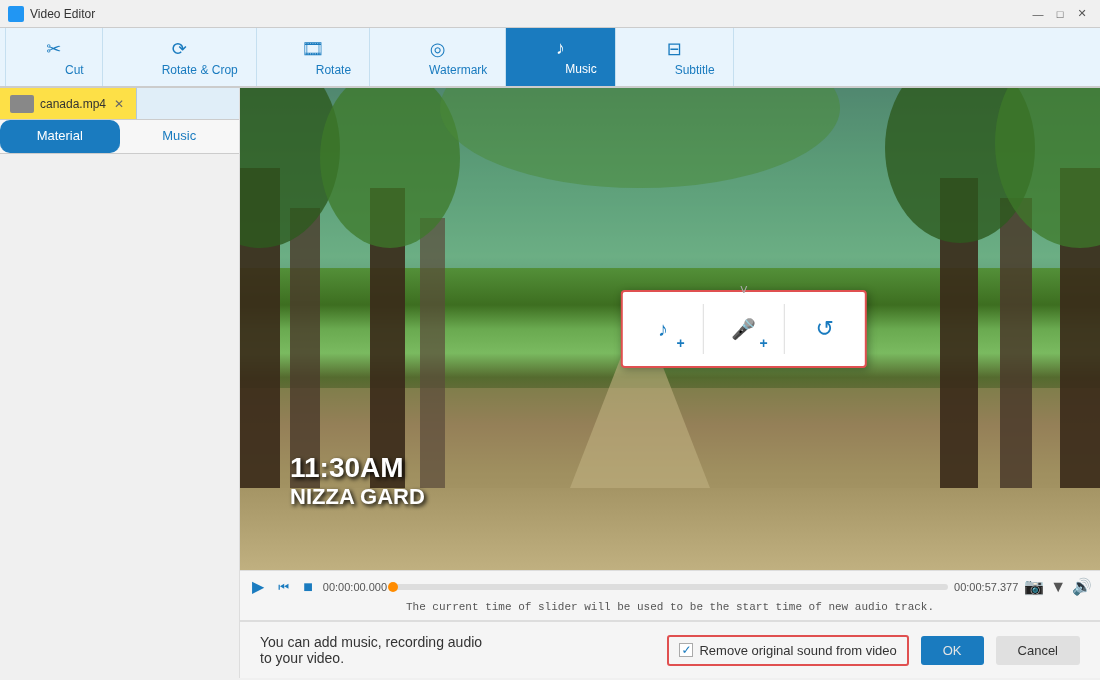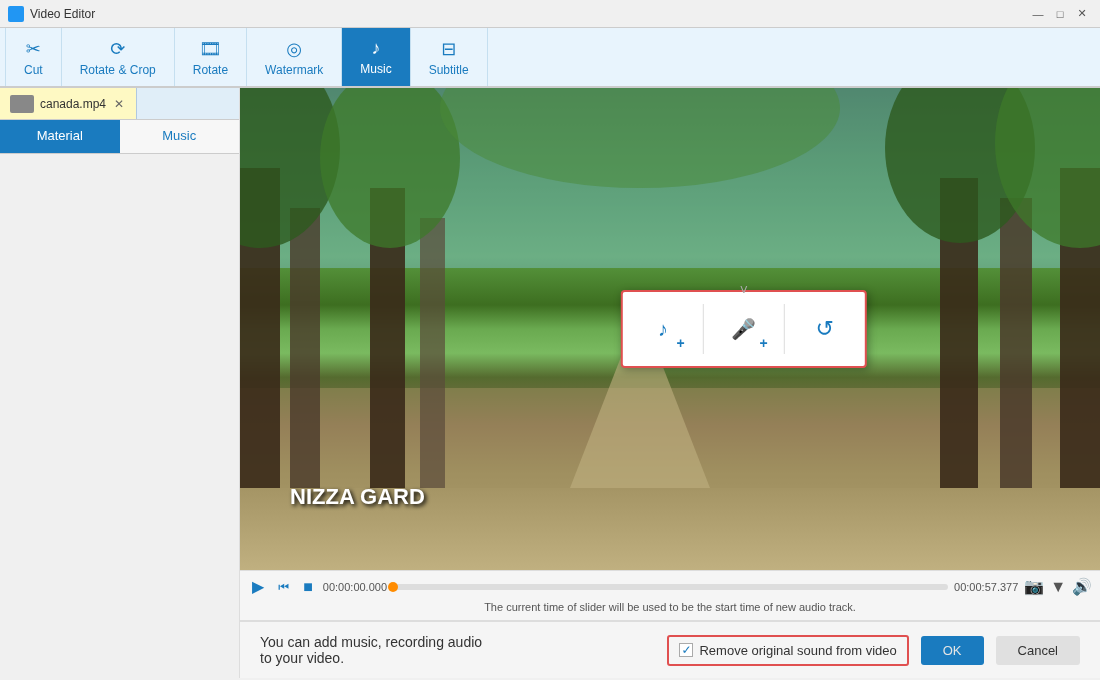--- a/index.html
+++ b/index.html
@@ -81,20 +81,21 @@
     .tab-item.active {
       background: #1a7bbf;
       color: white;
     }
     .tab-icon {
       font-size: 18px;
     }
     .tab-label {
       font-size: 12px;
       white-space: nowrap;
+      margin-left: 41px;
     }
 
     
     .main-content {
       display: flex;
       height: calc(680px - 30px - 60px);
     }
 
     
     .left-panel {
@@ -111,21 +112,21 @@
       border-bottom: 1px solid #ccc;
       height: 32px;
     }
     .file-tab {
       display: flex;
       align-items: center;
       gap: 6px;
       padding: 0 10px;
       height: 100%;
       font-size: 12px;
-      background: #fef9c3;
+      background: #fde047;
       color: #333;
       border-right: 1px solid #b0c8e0;
     }
     .file-tab-close {
       cursor: pointer;
       color: #666;
       font-size: 12px;
       padding: 0 2px;
     }
     .file-thumb {
@@ -146,20 +147,21 @@
       padding: 8px 0;
       cursor: pointer;
       font-size: 13px;
       color: #1a7bbf;
       border-bottom: 2px solid transparent;
     }
     .panel-tab.active {
       background: #1a7bbf;
       color: white;
       border-bottom: 2px solid #1a7bbf;
+      border-radius: 10px;
     }
 
     .panel-content {
       flex: 1;
       background: #f0f0f0;
     }
 
     
     .video-area {
       flex: 1;
@@ -489,20 +491,21 @@
 
           <ellipse cx="20" cy="60" rx="80" ry="100" fill="#2d5a1e" opacity="0.8"></ellipse>
           <ellipse cx="150" cy="70" rx="70" ry="90" fill="#3d7a2a" opacity="0.75"></ellipse>
           <ellipse cx="720" cy="60" rx="75" ry="95" fill="#2d5a1e" opacity="0.8"></ellipse>
           <ellipse cx="840" cy="55" rx="85" ry="105" fill="#3d7a2a" opacity="0.75"></ellipse>
 
           <ellipse cx="400" cy="20" rx="200" ry="80" fill="#4a8a35" opacity="0.5"></ellipse>
         </svg>
 
         <div class="video-overlay-text">
+          <div class="video-time-text">11:30AM</div>
           <div class="video-location-text">NIZZA GARD</div>
         </div>
 
         <div class="audio-popup">
           <span class="popup-arrow">˅</span>
 
           <div class="audio-popup-btn">
             <div class="icon-circle" style="color:#1a7bbf; font-size:20px; position:relative;">
               ♪
               <span style="position:absolute; right:-2px; bottom:-2px; font-size:14px; color:#1a7bbf; font-weight:bold;">+</span>
@@ -544,21 +547,21 @@
           <div class="progress-thumb"></div>
         </div>
 
         <span class="time-label">00:00:57.377</span>
 
         <span class="camera-icon-btn">📷</span>
         <span class="vol-icon">▼</span>
         <span class="vol-icon">🔊</span>
       </div>
       <div class="controls-row">
-        <span class="hint-text" style="flex:1; text-align:center; padding: 0 10px;">The current time of slider will be used to be the start time of new audio track.</span>
+        <span class="hint-text" style="flex:1; text-align:center; padding: 0 10px; font-family: Liberation Mono, monospace;">The current time of slider will be used to be the start time of new audio track.</span>
       </div>
     </div>
 
     <div class="bottom-area">
       <div class="add-music-hint">You can add music, recording audio to your video.</div>
 
       <div class="bottom-footer">
         <div class="remove-sound-box">
           <div class="remove-sound-checkbox">
             <span class="checkmark">✓</span>

